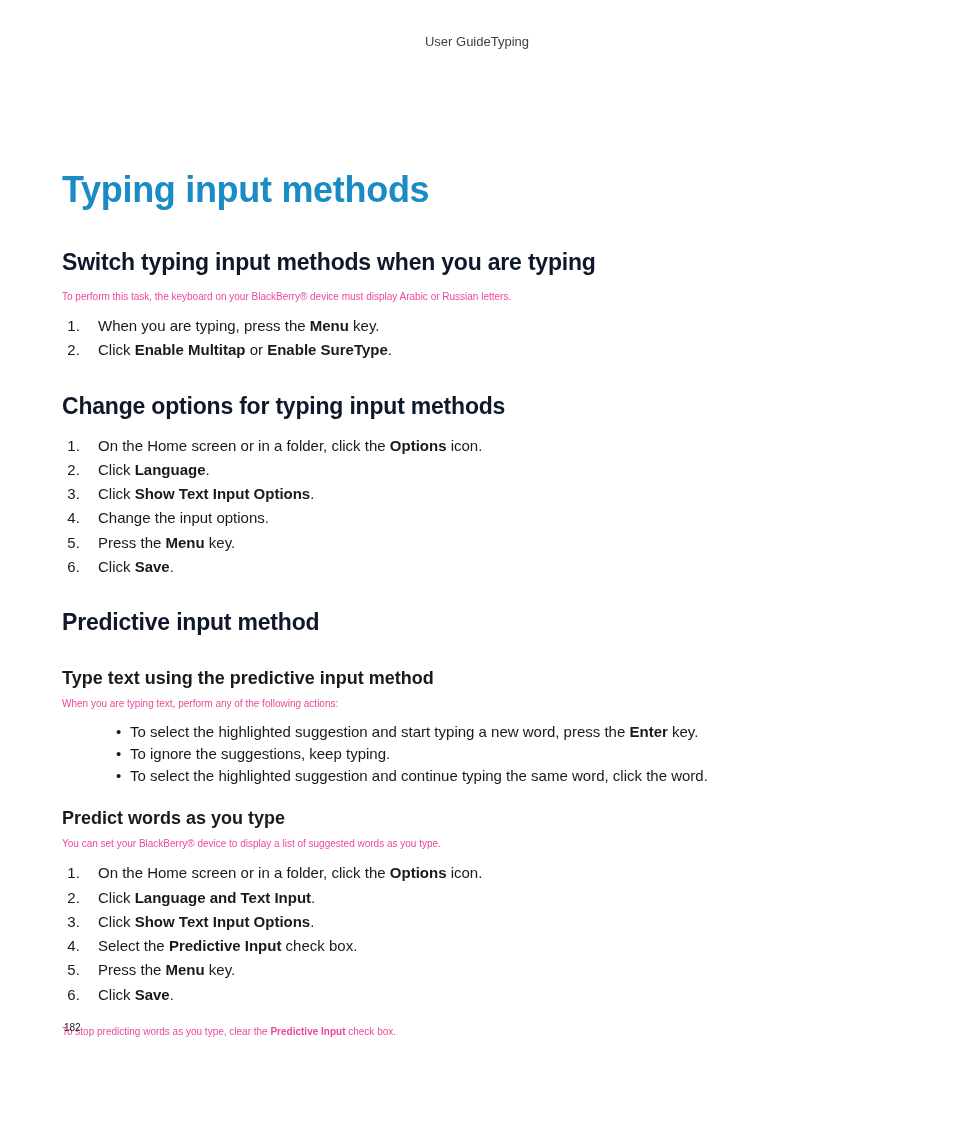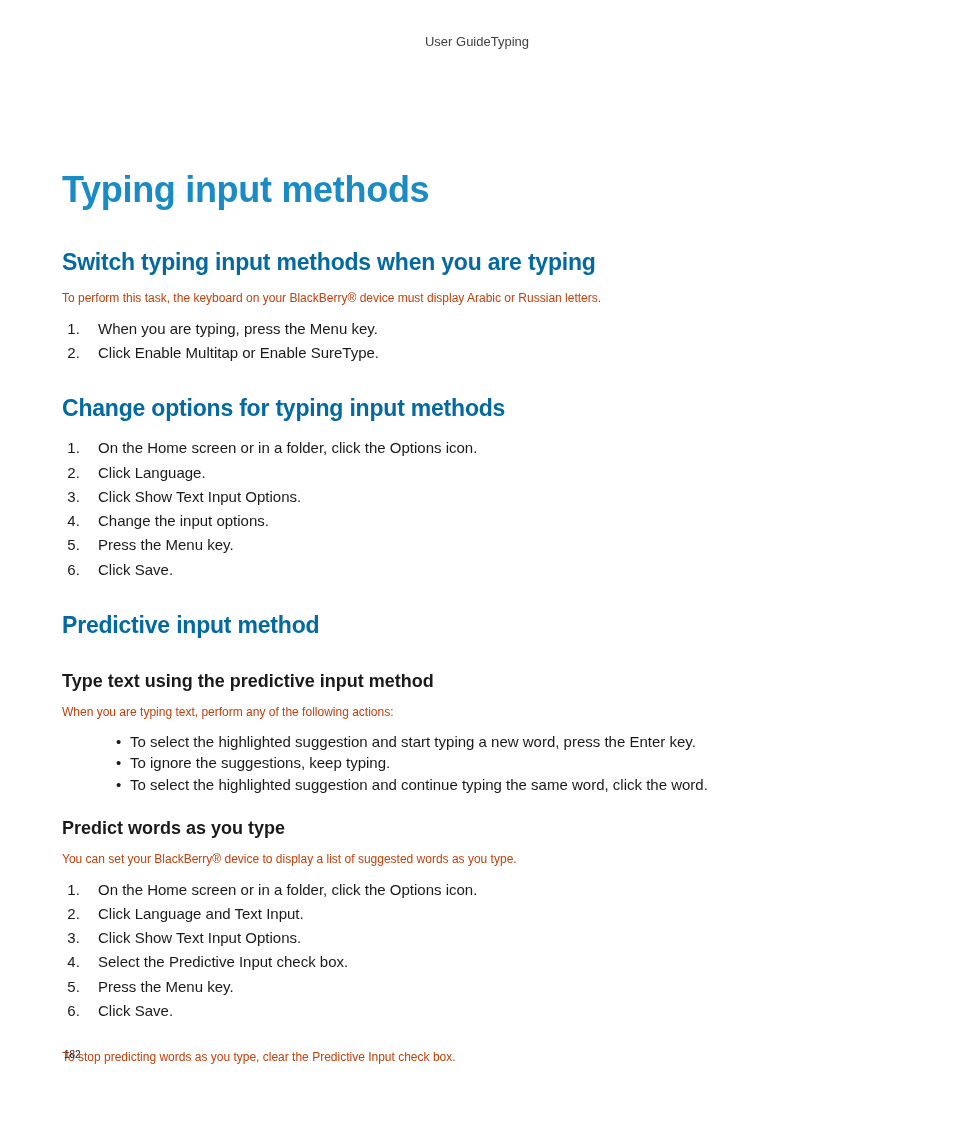--- a/index.html
+++ b/index.html
@@ -26,35 +26,35 @@
   h1.main-heading {
     font-size: 36px;
     font-weight: 700;
     color: #1a8bc4;
     margin: 0 0 38px 0;
     letter-spacing: -0.3px;
   }
   h2.sub-heading {
     font-size: 23px;
     font-weight: 700;
-    color: #0369a1;
+    color: #0f172a;
     margin: 0 0 14px 0;
     letter-spacing: -0.2px;
   }
   h3.small-heading {
     font-size: 18px;
     font-weight: 700;
     color: #1a1a1a;
     margin: 0 0 8px 0;
   }
   p.body, .body {
-    font-size: 12px;
+    font-size: 10px;
     line-height: 1.4;
-    margin: 12px 0 10px 0;
-    color: #c2410c;
+    margin: 4px 0 10px 0;
+    color: #ec4899;
   }
   .indent-small { margin-left: 4px; }
   ol.numbered {
     margin: 0 0 0 0;
     padding-left: 22px;
     font-size: 15px;
     line-height: 1.55;
   }
   ol.numbered > li {
     padding-left: 14px;
@@ -70,21 +70,21 @@
   ul.bullets > li {
     position: relative;
     padding-left: 14px;
   }
   ul.bullets > li::before {
     content: "•";
     position: absolute;
     left: 0;
     top: 0;
   }
-  b { font-weight: 400; }
+  b { font-weight: 700; }
   .section-gap { height: 22px; }
   .section-gap-lg { height: 30px; }
   .section-gap-md { height: 18px; }
   .page-number {
     position: absolute;
     bottom: 56px;
     left: 64px;
     font-size: 10px;
   }
 </style>

